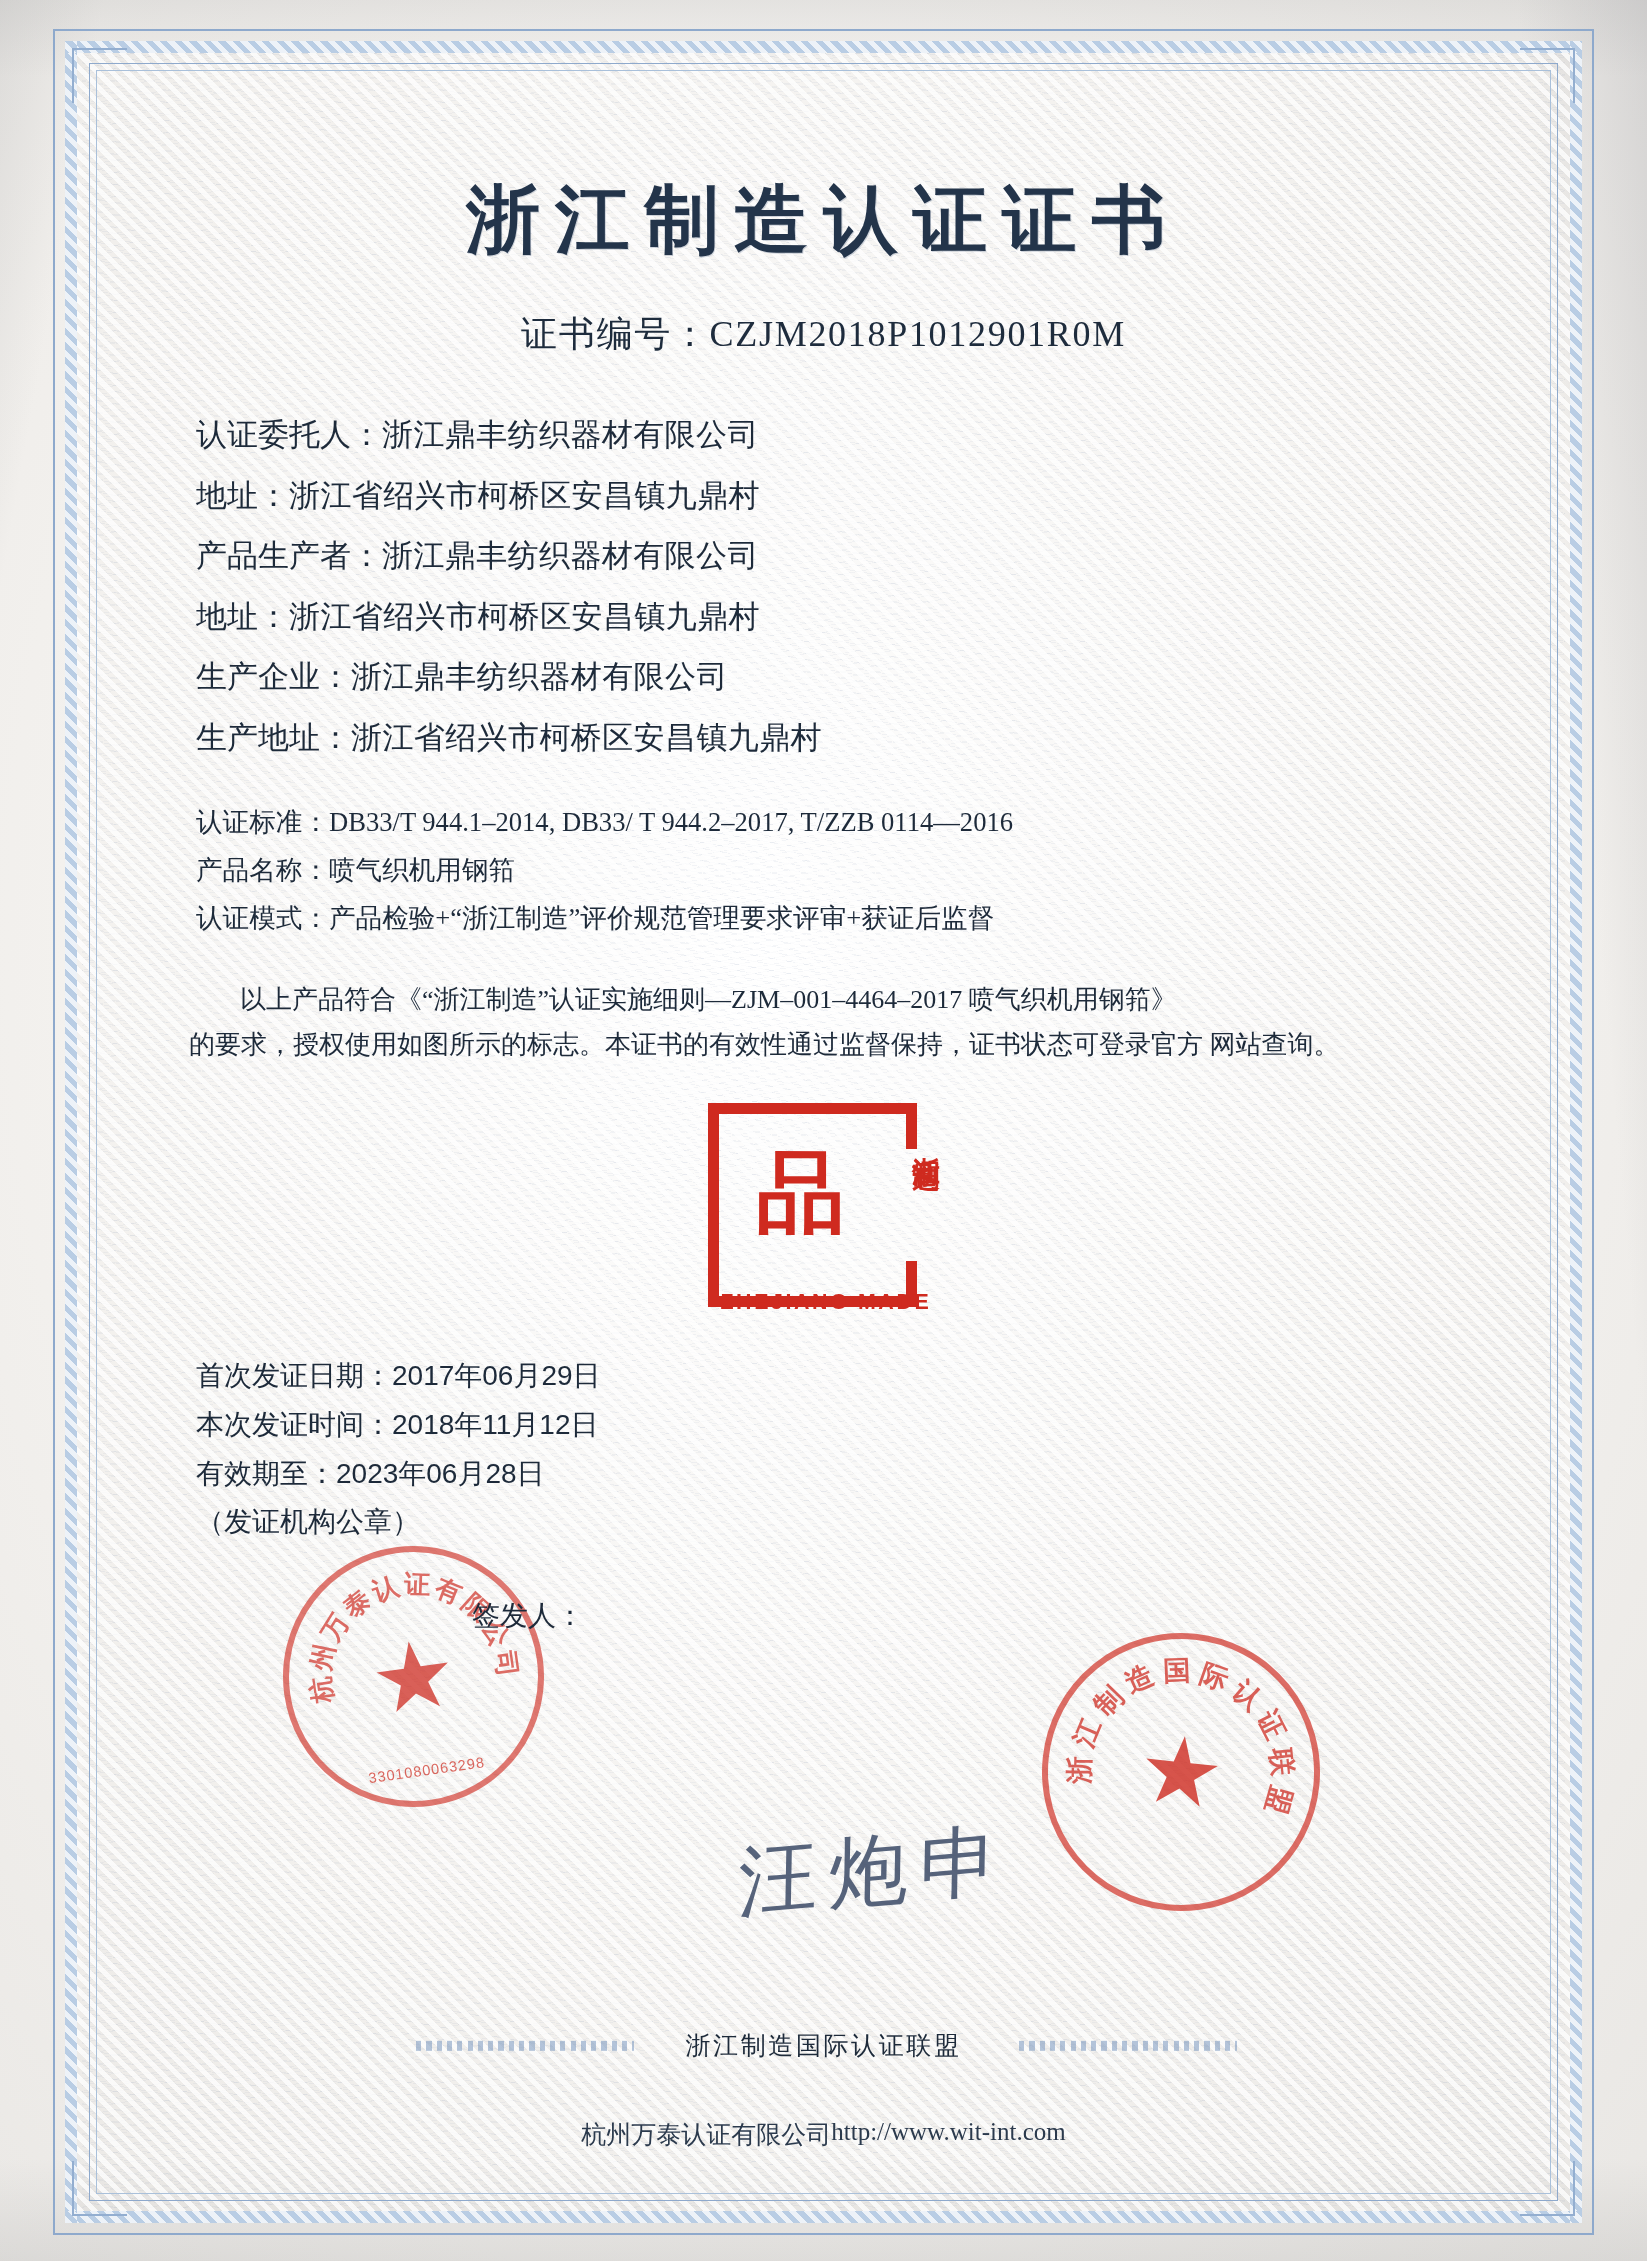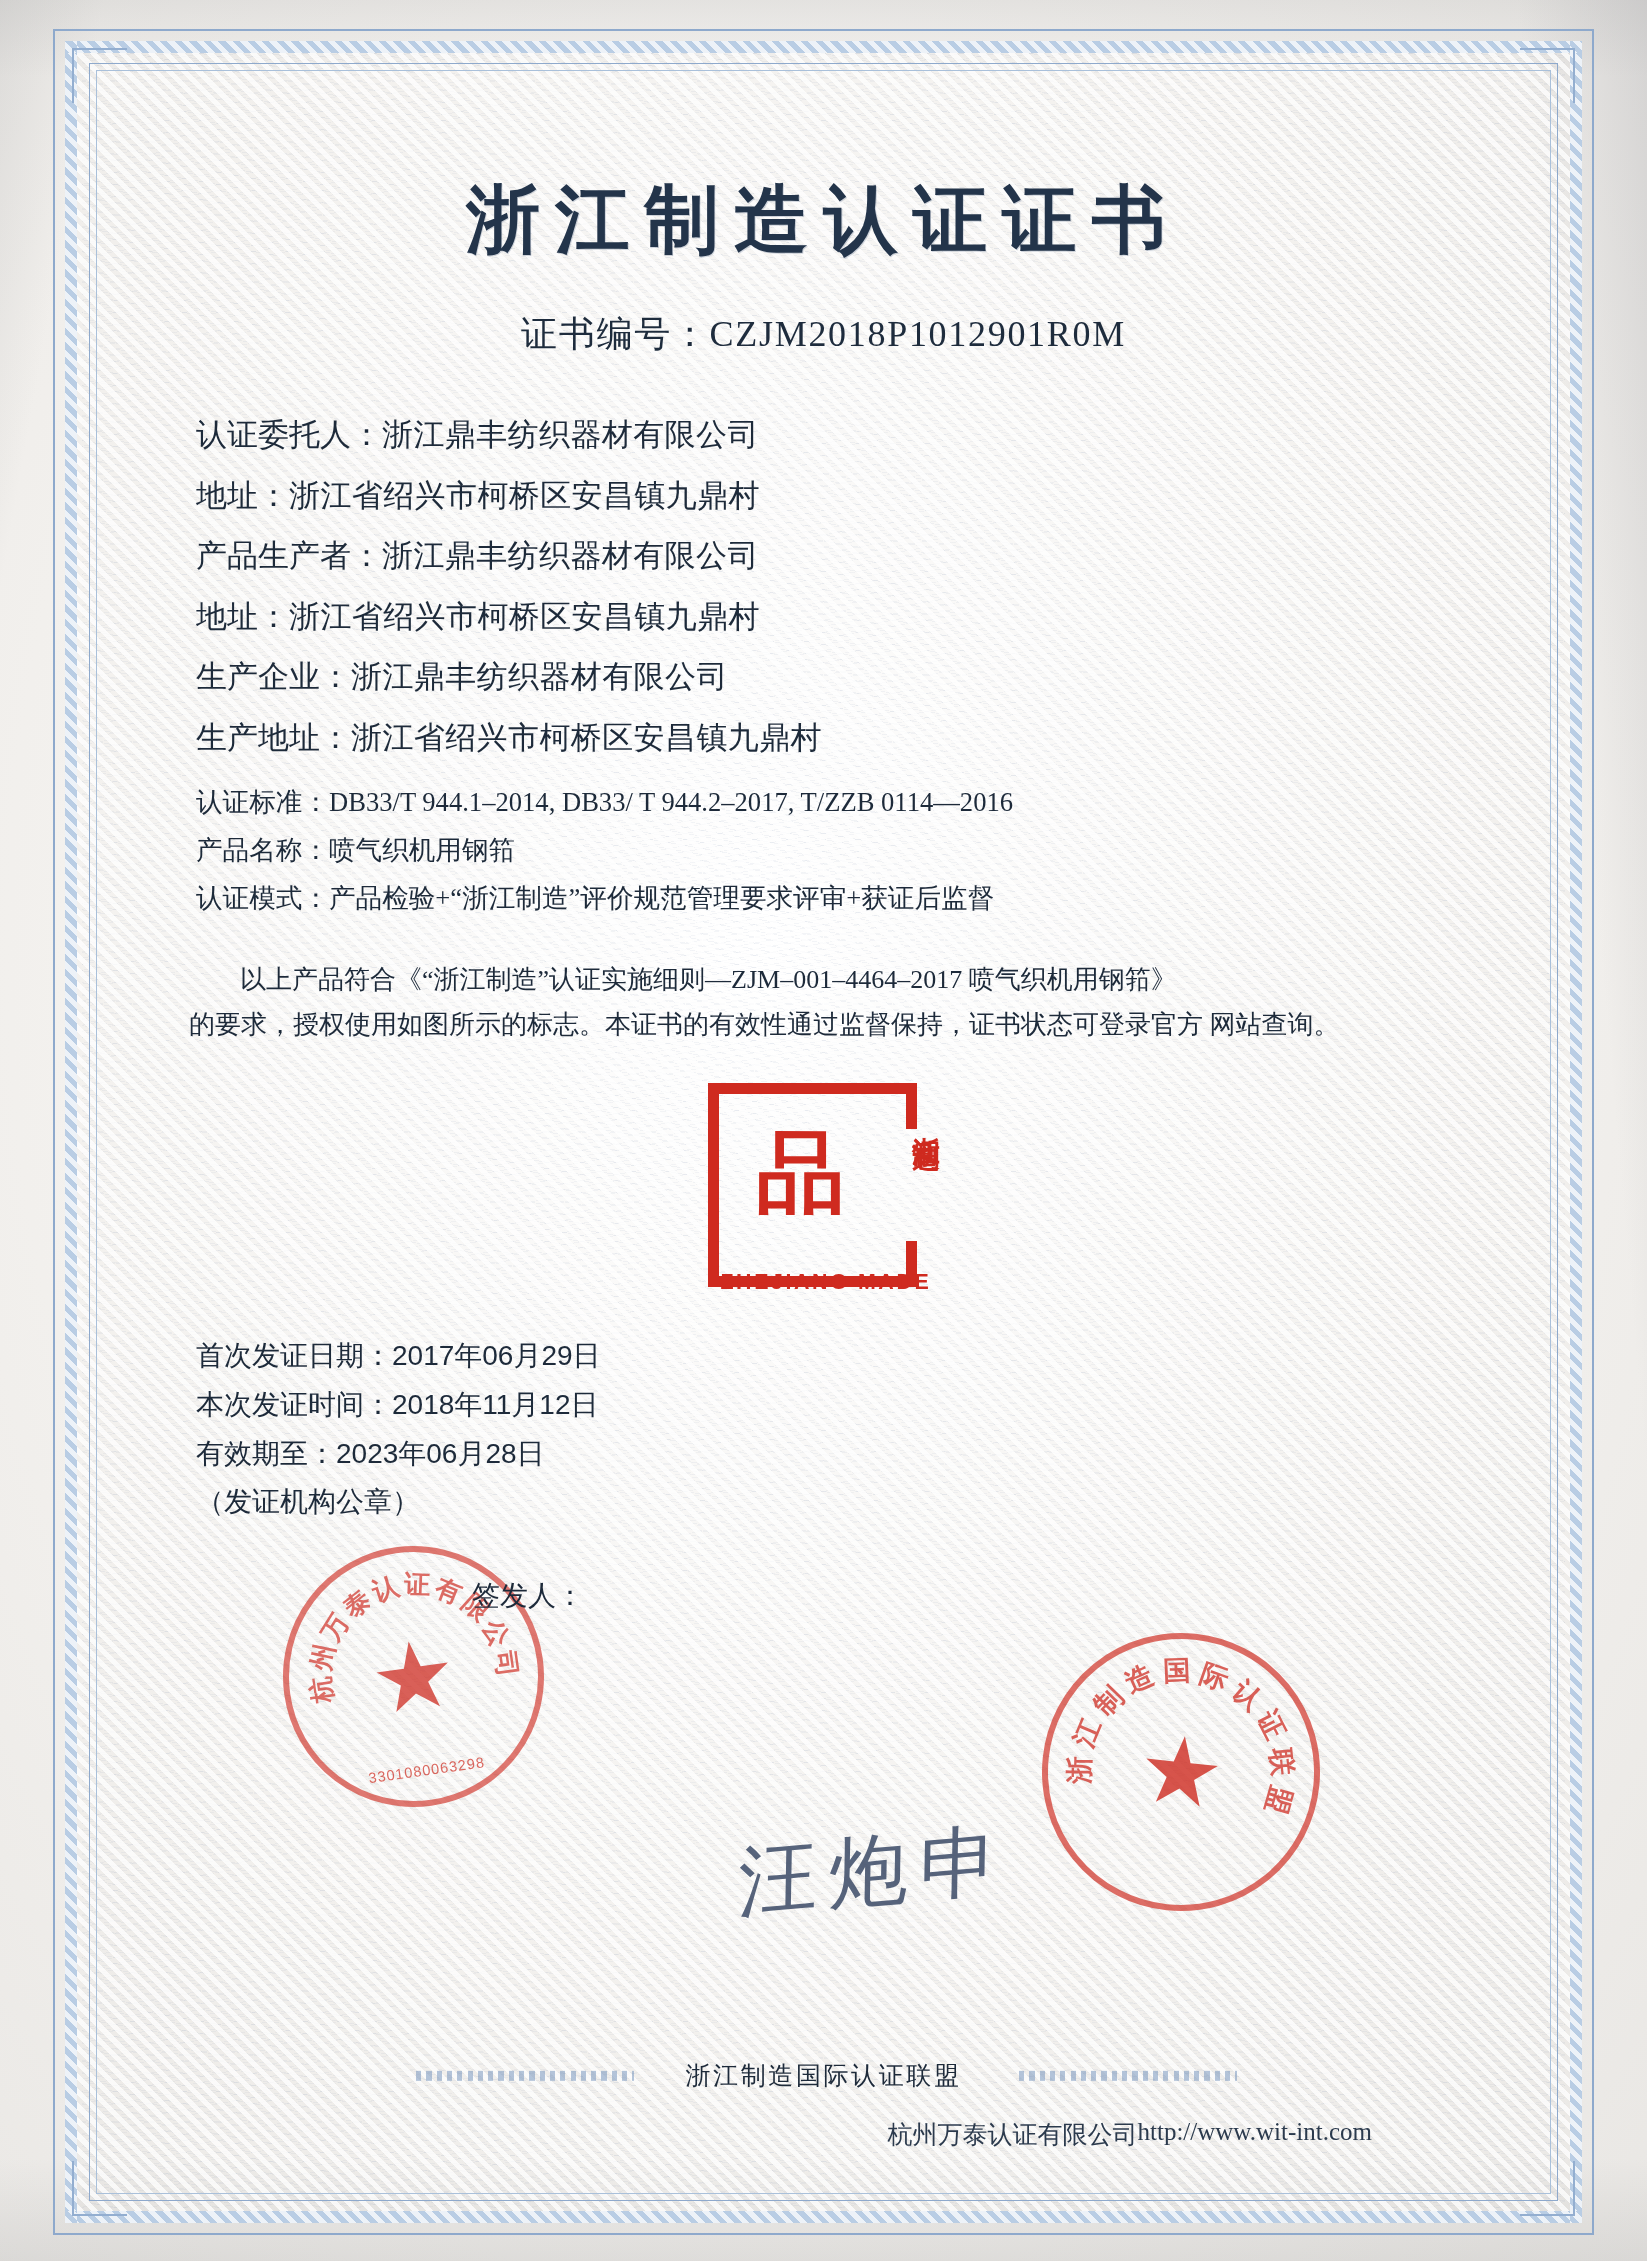--- a/index.html
+++ b/index.html
@@ -91,21 +91,21 @@
     padding-left:67px;
     color:#1d2a3a;
     font-size:31px;
     line-height:1.62;
     font-family:"Liberation Serif", serif;
   }
   .fields .row{margin-bottom:10.3px;white-space:nowrap;}
   .fields .row .v{letter-spacing:0.4px;}
 
   .specs{
-    margin-top:18px;
+    margin-top:38px;
     padding-left:67px;
     color:#1d2a3a;
     font-size:26.6px;
     line-height:1.58;
     font-family:"Liberation Serif", serif;
   }
   .specs .row{margin-bottom:6px;white-space:nowrap;}
 
   .statement{
     margin-top:39px;
@@ -220,21 +220,21 @@
   }
   .footer .org:before,.footer .org:after{
     content:"";position:absolute;top:50%;width:223px;height:10.3px;
     background:
       repeating-linear-gradient(90deg, rgba(120,150,190,.0) 0 5.1px, rgba(120,150,190,.55) 5.1px 10.3px);
     transform:translateY(-50%);
   }
   .footer .org:before{left:-172px;}
   .footer .org:after{right:-172px;}
   .footer .meta{
-    margin-top:26px;display:flex;justify-content:flex-end;
+    margin-top:56px;display:flex;justify-content:center;
     padding:0 146px;
     font-size:25px;color:#2b3a4d;
     font-family:"Liberation Serif", serif;
   }
   .footer .meta a{color:#2b3a4d;text-decoration:none;}
 </style>
 </head>
 <body>
 
 <div class="page">

